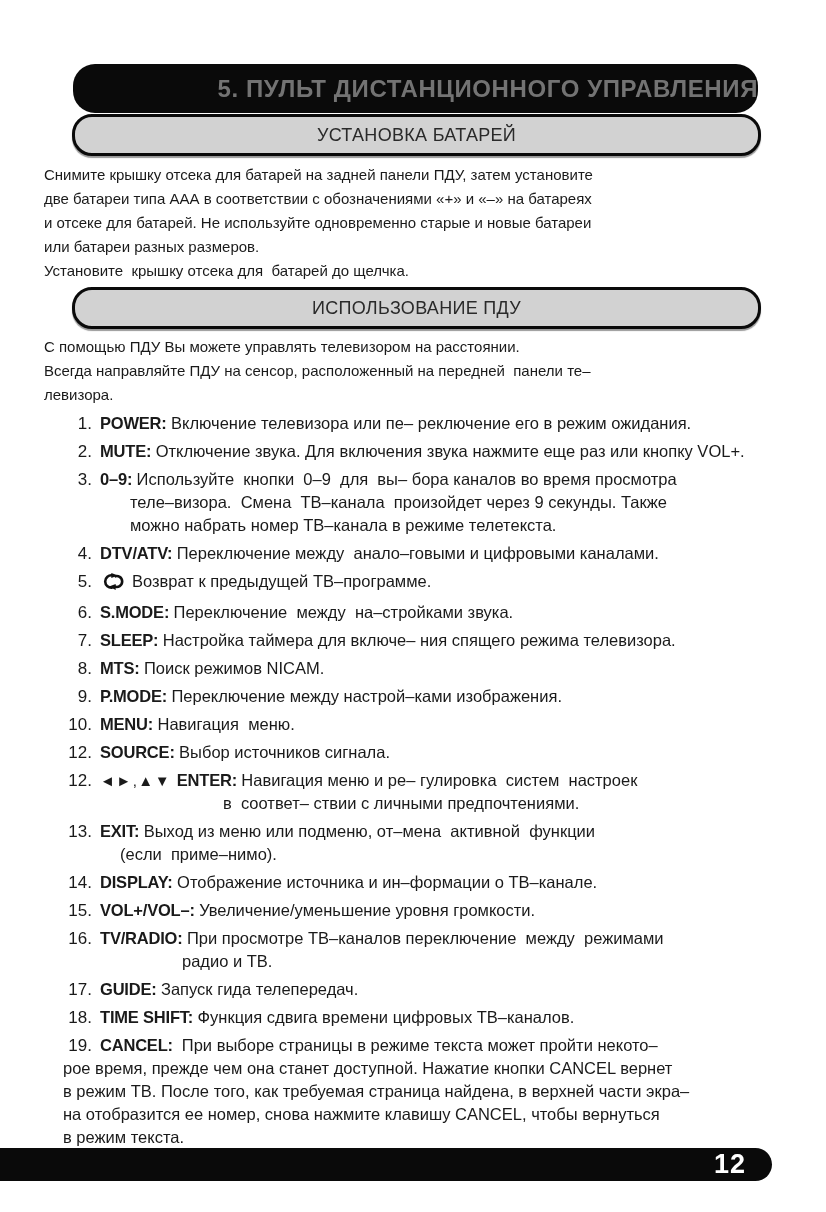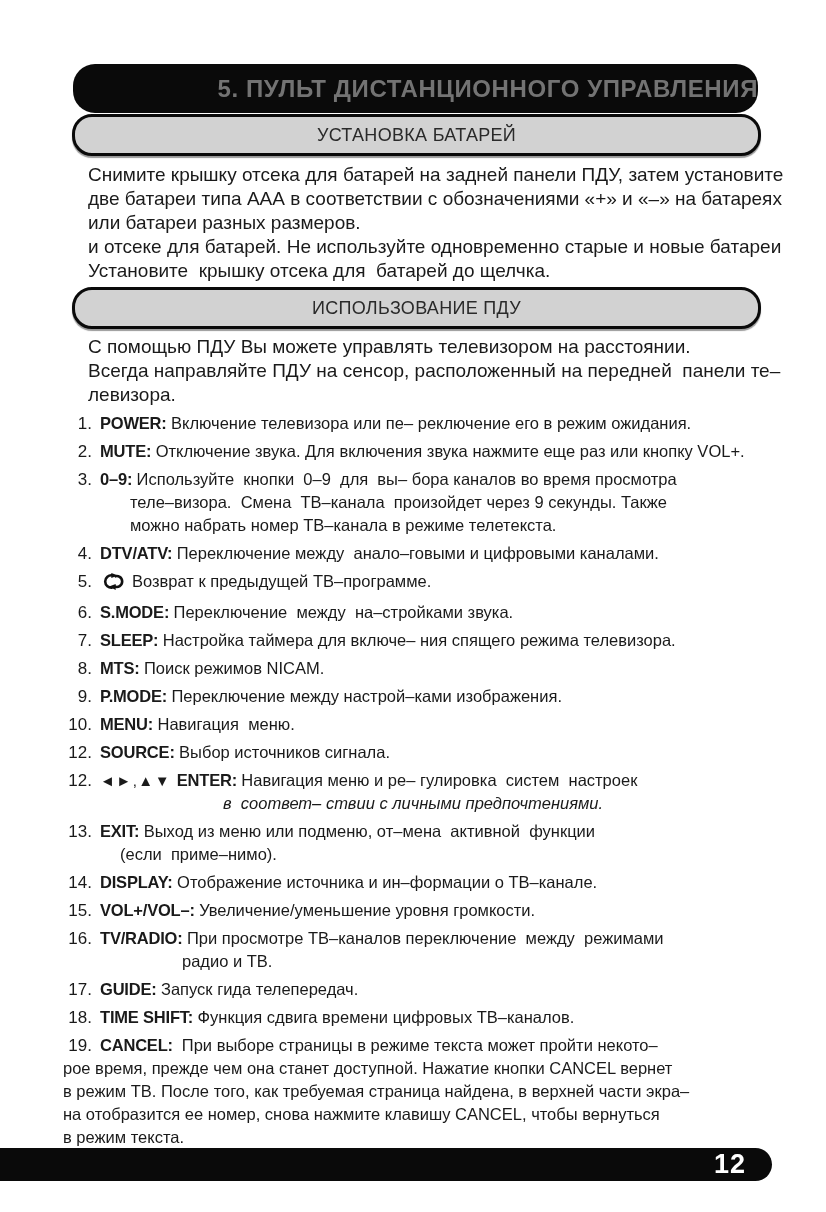--- a/index.html
+++ b/index.html
@@ -26,21 +26,21 @@
     height:36px;
     background:#d2d2d2;
     border:3px solid #0a0a0a;
     border-radius:20px;
     box-shadow:0 2px 1px rgba(0,0,0,.4);
     display:flex;align-items:center;justify-content:center;
     font-size:18px;color:#2a2a2a;letter-spacing:.3px;
     white-space:pre;
   }
   .sec.second{margin-top:4px;}
-  .para{margin:7px 0 0 88px;font-size:19px;}
+  .para{margin:7px 0 0 44px;font-size:15px;}
   .para.second{margin-top:6px;}
   .pline{line-height:24px;white-space:pre;}
   .list{margin:2px 0 0 63px;font-size:16.5px;}
   .item{margin-top:5px;}
   .line{line-height:23px;white-space:pre;}
   .num{display:inline-block;width:29px;text-align:right;margin-right:8px;font-size:17px;}
   .lbl{font-weight:bold;letter-spacing:-0.2px;}
   .arrows{letter-spacing:1.5px;font-size:15px;}
   .ret-icon{display:inline-block;vertical-align:-3px;margin-right:5px;}
   .footer{
@@ -62,22 +62,22 @@
     <span>5. ПУЛЬТ ДИСТАНЦИОННОГО УПРАВЛЕНИЯ</span>
   </div>
 
   <div class="sec">
     <span>УСТАНОВКА БАТАРЕЙ</span>
   </div>
 
   <div class="para">
       <div class="pline">Снимите крышку отсека для батарей на задней панели ПДУ, затем установите</div>
       <div class="pline">две батареи типа ААА в соответствии с обозначениями «+» и «–» на батареях</div>
+      <div class="pline">и отсеке для батарей. Не используйте одновременно старые и новые батареи</div>
       <div class="pline">или батареи разных размеров.</div>
-      <div class="pline">и отсеке для батарей. Не используйте одновременно старые и новые батареи</div>
       <div class="pline">Установите  крышку отсека для  батарей до щелчка.</div>
     </div>
 
   <div class="sec second">
     <span>ИСПОЛЬЗОВАНИЕ ПДУ</span>
   </div>
 
   <div class="para second">
       <div class="pline">С помощью ПДУ Вы можете управлять телевизором на расстоянии.</div>
       <div class="pline">Всегда направляйте ПДУ на сенсор, расположенный на передней  панели те–</div>
@@ -120,21 +120,21 @@
         <div class="line"><span class="num">9.</span><span class="lbl">P.MODE: </span>Переключение между настрой–ками изображения.</div>
       </div>
       <div class="item">
         <div class="line"><span class="num">10.</span><span class="lbl">MENU: </span>Навигация  меню.</div>
       </div>
       <div class="item">
         <div class="line"><span class="num">12.</span><span class="lbl">SOURCE: </span>Выбор источников сигнала.</div>
       </div>
       <div class="item">
         <div class="line"><span class="num">12.</span><span class="arrows">◄►,▲▼ </span><span class="lbl">ENTER: </span>Навигация меню и ре– гулировка  систем  настроек</div>
-        <div class="line" style="margin-left: 160px; font-style: italic;">в  соответ– ствии с личными предпочтениями.</div>
+        <div class="line" style="margin-left: 160px;">в  соответ– ствии с личными предпочтениями.</div>
       </div>
       <div class="item">
         <div class="line"><span class="num">13.</span><span class="lbl">EXIT: </span>Выход из меню или подменю, от–мена  активной  функции</div>
         <div class="line" style="margin-left: 57px;">(если  приме–нимо).</div>
       </div>
       <div class="item">
         <div class="line"><span class="num">14.</span><span class="lbl">DISPLAY: </span>Отображение источника и ин–формации о ТВ–канале.</div>
       </div>
       <div class="item">
         <div class="line"><span class="num">15.</span><span class="lbl">VOL+/VOL–: </span>Увеличение/уменьшение уровня громкости.</div>

